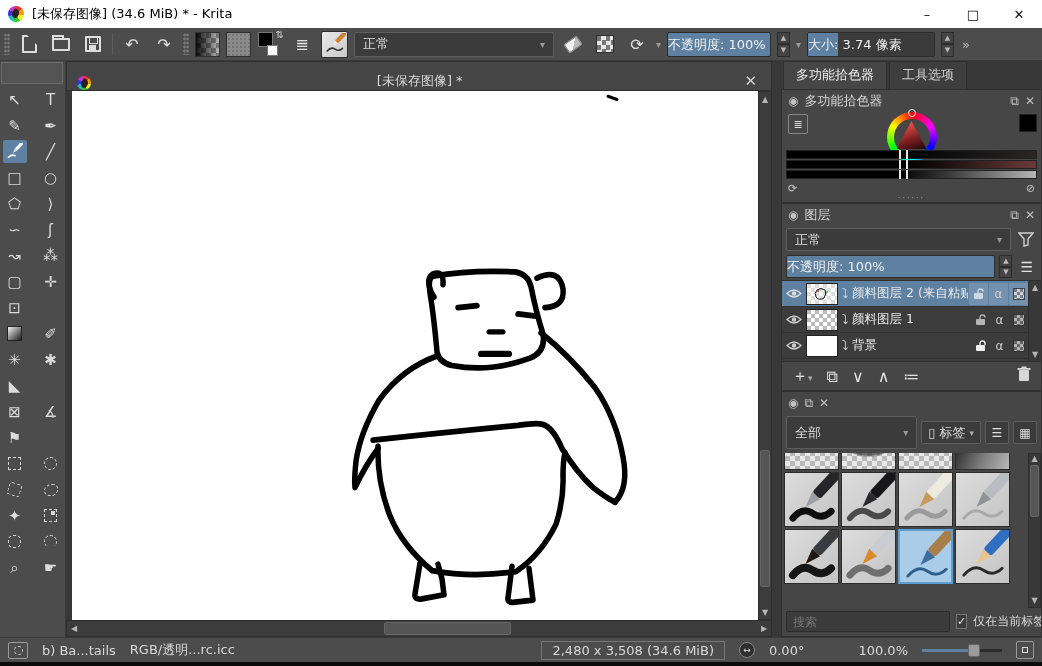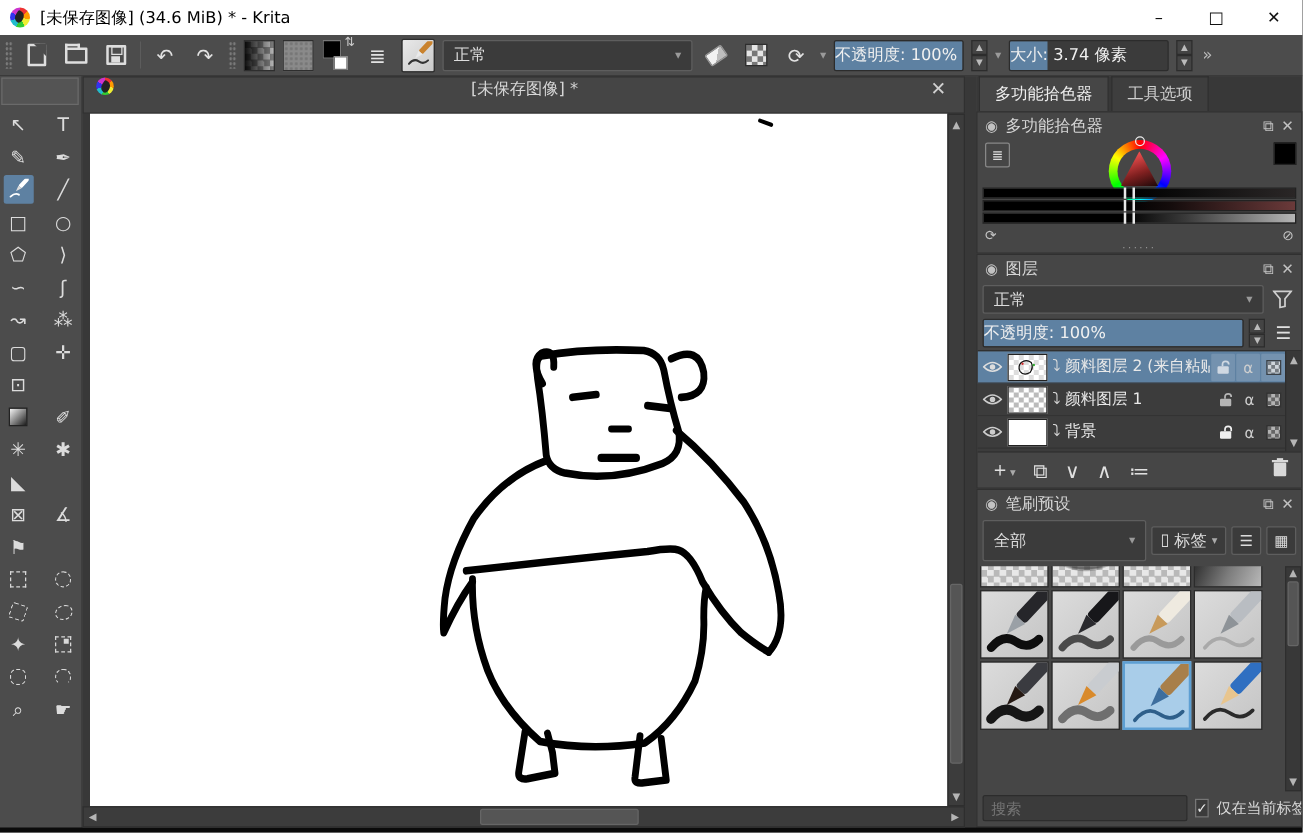--- a/index.html
+++ b/index.html
@@ -66,21 +66,21 @@
   .dp { width:13px; height:13px; border:1px dashed #d8d8d8; transform:rotate(18deg); border-radius:2px; }
   .df { width:14px; height:12px; border:1px dashed #d8d8d8; border-radius:60% 40% 55% 45%; }
   .dk { width:13px; height:13px; border:1px dashed #d8d8d8; position:relative; }
   .dk::after { content:""; position:absolute; right:1px; top:1px; width:4px; height:4px; background:#d8d8d8; }
   .dro { width:13px; height:13px; border:1px dashed #d8d8d8; border-radius:40%; }
   .dm { width:13px; height:13px; border:1px dashed #d8d8d8; border-radius:50%; border-bottom-color:transparent; }
   .gr { width:15px; height:15px; background:linear-gradient(135deg,#f5f5f5,#1c1c1c); border:1px solid #222; }
 
   
   .mdi { flex:1 1 auto; background:#383838; display:flex; flex-direction:column; padding-right:9px; min-width:0; }
-  .subwin-title { height:30px; background:#454545; border:1px solid #303030; display:flex; align-items:flex-start; padding:0 10px; color:#d6d6d6; flex:0 0 auto; }
+  .subwin-title { height:30px; background:#454545; border:1px solid #303030; display:flex; align-items:flex-end; padding:0 10px; color:#d6d6d6; flex:0 0 auto; }
   .subwin-title .t { flex:1; text-align:center; font-size:13px; }
   .subwin-title .x { font-size:15px; color:#d0d0d0; padding:0 4px; }
   .canvas-row { flex:1 1 auto; display:flex; min-height:0; }
   .canvas-white { flex:1 1 auto; margin-left:6px; background:#fff; position:relative; overflow:hidden; }
   .canvas-white svg { position:absolute; inset:0; }
   .vscroll { width:14px; background:#3c3c3c; border:1px solid #2e2e2e; display:flex; flex-direction:column; flex:0 0 auto; position:relative; }
   .vscroll .arr { height:14px; display:flex; align-items:center; justify-content:center; font-size:8px; color:#b5b5b5; }
   .vscroll .arr.down { margin-top:auto; }
   .vscroll .thumb { position:absolute; left:1px; right:1px; top:68%; height:26%; background:#555; border:1px solid #666; border-radius:2px; }
   .hscroll { height:17px; margin-left:0; background:#3c3c3c; border:1px solid #2e2e2e; position:relative; display:flex; align-items:center; flex:0 0 auto; }
@@ -531,21 +531,20 @@
                 <rect x="0.5" y="2" width="13" height="1.8" fill="#d8d8d8"></rect>
                 <rect x="4.5" y="0.5" width="5" height="2" fill="#d8d8d8"></rect>
             </svg>
           </span>
         </div>
       </div>
 
       <div class="docker brush-docker">
         <div class="docker-head">
           <span class="hico">◉</span>
-          <span class="ttl">笔刷预设</span>
           <span class="hico">⧉</span>
           <span class="hico">✕</span>
         </div>
         <div class="bd-filter">
           <span class="dropdown" style="flex:1;height:33px">
             <span>全部</span>
             <span class="arrow">▾</span>
           </span>
           <span class="tag-btn">
             <span>▯</span>
@@ -628,14 +627,32 @@
         </div>
         <div class="bd-search">
           <input class="search-input" placeholder="搜索" style="">
           <span class="chk">✓</span>
           <span class="chk-label">仅在当前标签内搜索</span>
         </div>
       </div>
     </div>
   </div>
 
+  <div class="statusbar">
+    <span class="sel-ico">
+        <i></i>
+      </span>
+    <span>b) Ba...tails</span>
+    <span>RGB/透明...rc.icc</span>
+    <span class="dim-box">2,480 x 3,508 (34.6 MiB)</span>
+    <span class="rot-ico">↔</span>
+    <span>0.00°</span>
+    <span style="margin-left:40px">100.0%</span>
+    <span class="zoom-slider">
+        <i class="track"></i>
+        <i class="zh"></i>
+      </span>
+    <span class="zoom-reset">
+        <i></i>
+      </span>
+  </div>
   <div class="bottom-strip"></div>
 </div>
 
 </body></html>

